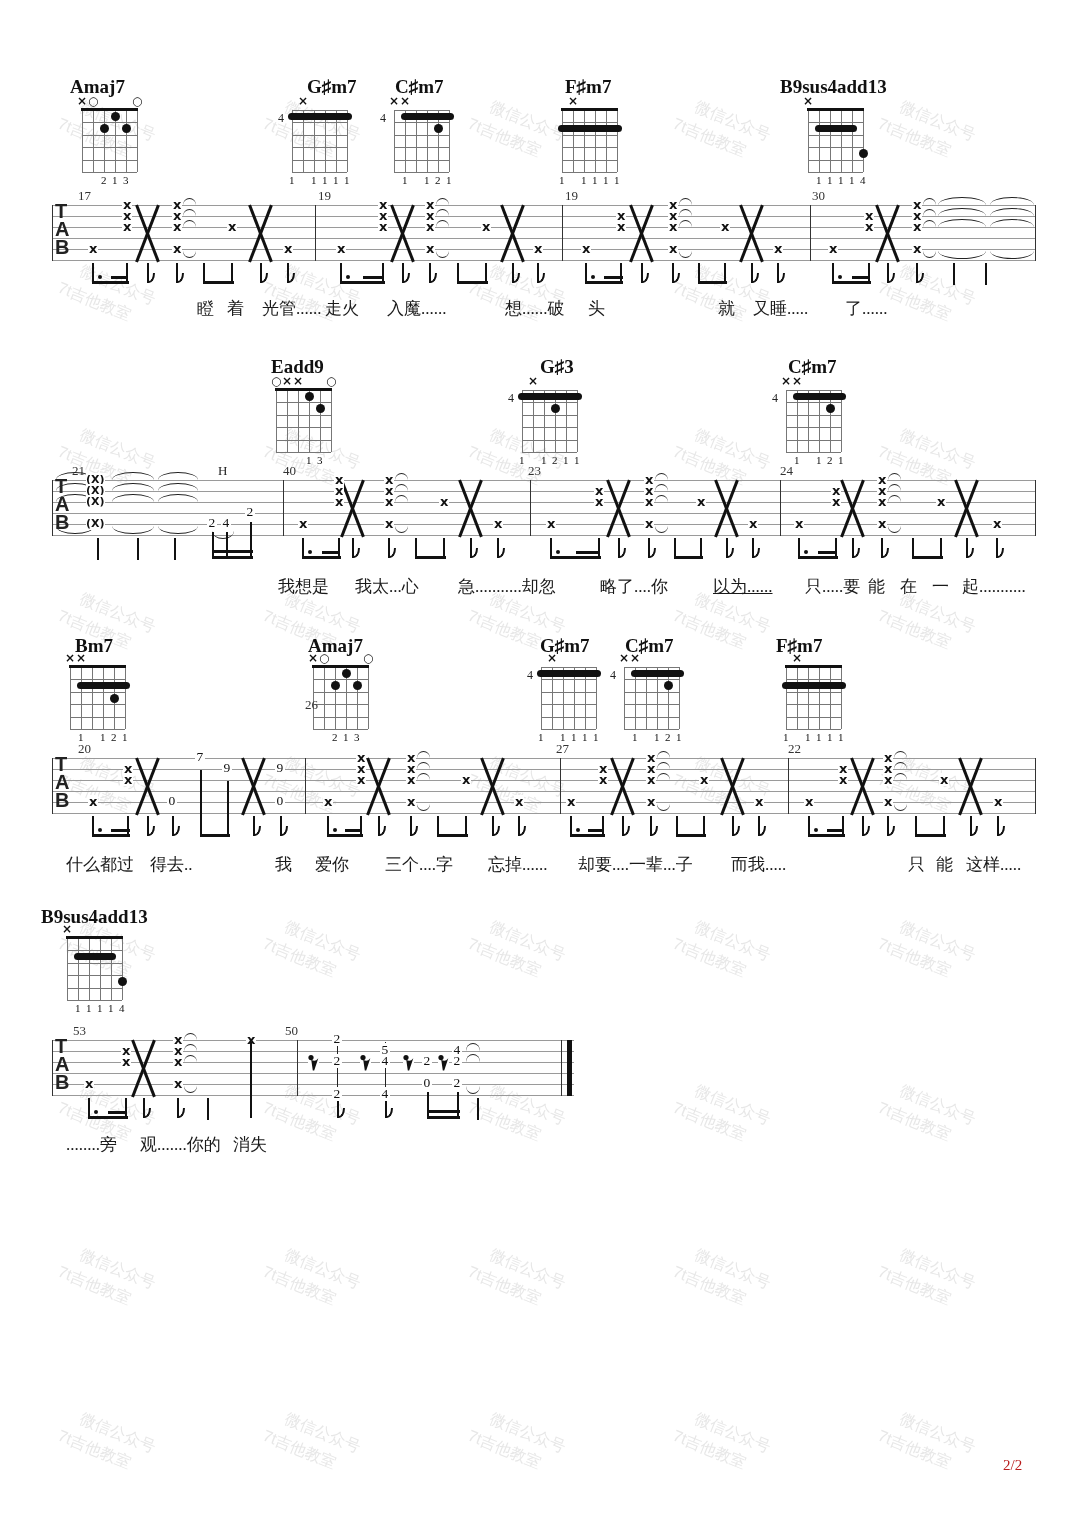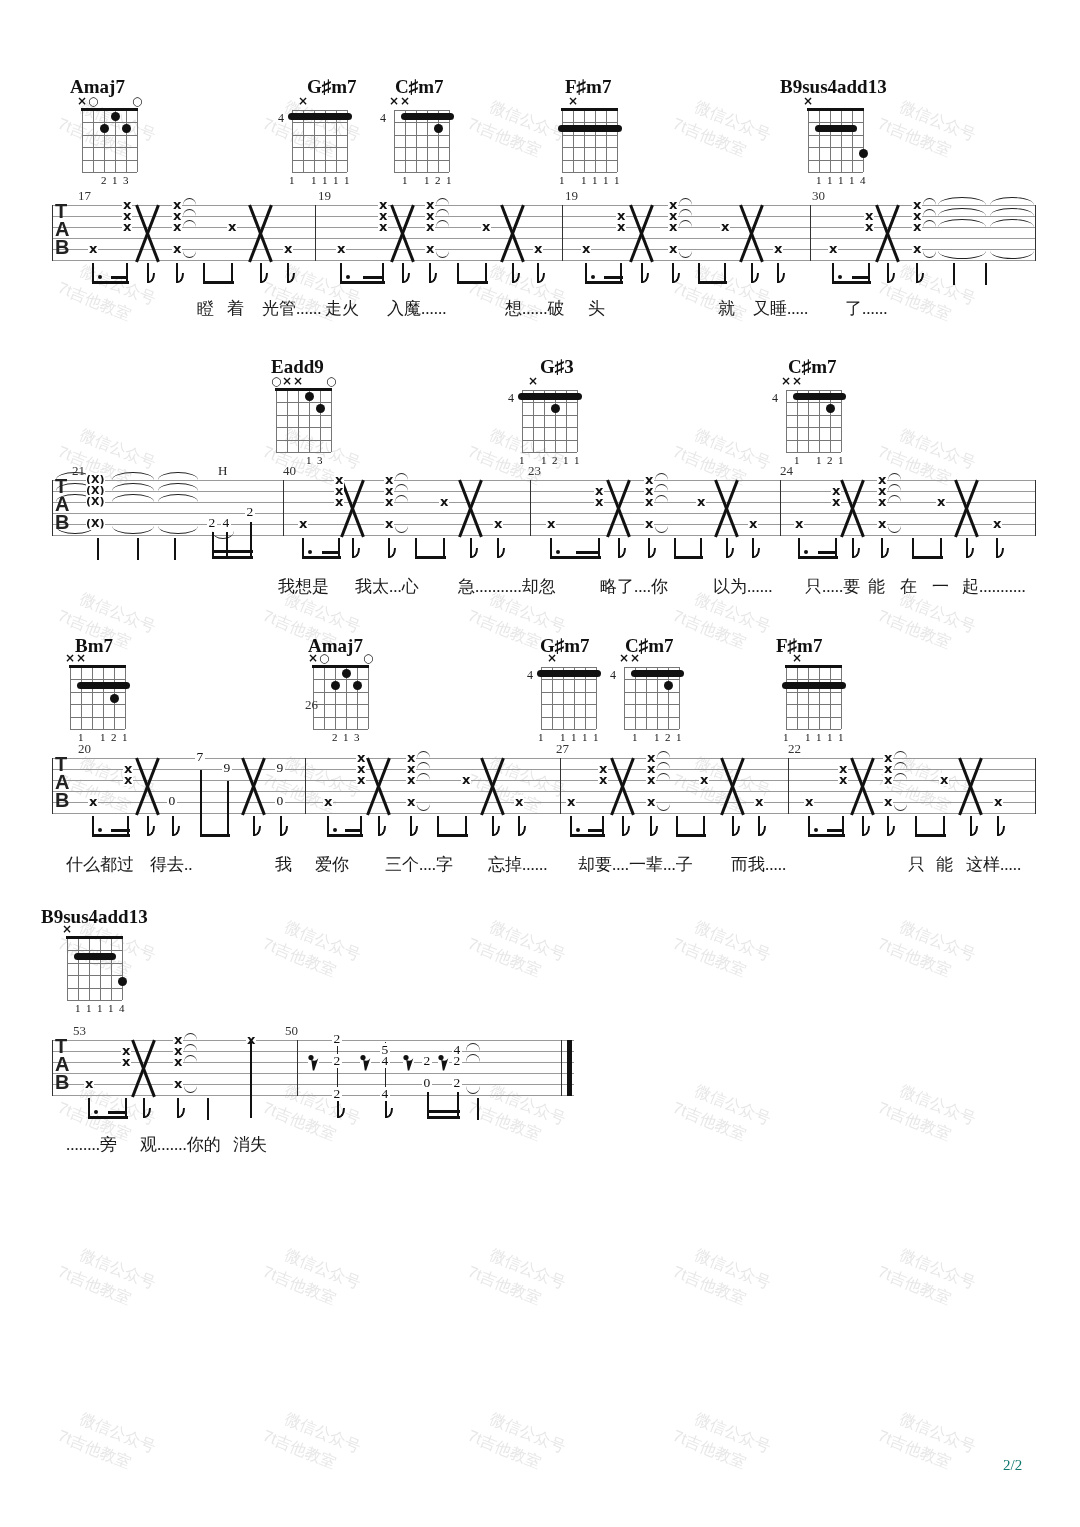--- a/index.html
+++ b/index.html
@@ -36,21 +36,21 @@
   .arcd{position:absolute;border-bottom:1.6px solid #222;
         border-radius:0 0 50% 50% / 0 0 100% 100%;z-index:5;}
   .stem{position:absolute;width:2.3px;background:#111;z-index:5;}
   .beam{position:absolute;background:#111;z-index:5;}
   .hook{position:absolute;width:6px;height:10px;border-right:2.3px solid #111;
         border-bottom:2.3px solid #111;border-radius:0 0 100% 0;z-index:5;}
   .rdot{position:absolute;width:4px;height:4px;border-radius:50%;background:#111;z-index:5;}
   .hlab{position:absolute;font:13px "Liberation Serif",serif;color:#222;z-index:5;}
   .lyr{position:absolute;font:17px "Liberation Serif",serif;color:#1a1a1a;white-space:nowrap;z-index:6;}
   .restg{position:absolute;z-index:6;background:#fff;}
-  .pagenum{position:absolute;left:1003px;top:1457px;font:15px "Liberation Serif",serif;color:#0f766e;z-index:6;}
+  .pagenum{position:absolute;left:1003px;top:1457px;font:15px "Liberation Serif",serif;color:#b91c1c;z-index:6;}
 </style>
 </head>
 <body>
 
 <div id="sheet">
   <span class="pagenum">2/2</span>
 <div class="wm" style="left: 85px; top: 95px; color: rgb(231, 231, 231);"><span>微信公众号</span><span class="l2">7t吉他教室</span></div>
     <div class="wm" style="left: 85px; top: 259px; color: rgb(231, 231, 231);"><span>微信公众号</span><span class="l2">7t吉他教室</span></div>
     <div class="wm" style="left: 85px; top: 423px; color: rgb(231, 231, 231);"><span>微信公众号</span><span class="l2">7t吉他教室</span></div>
     <div class="wm" style="left: 85px; top: 587px; color: rgb(231, 231, 231);"><span>微信公众号</span><span class="l2">7t吉他教室</span></div>
@@ -601,21 +601,21 @@
     <div class="stem" style="left: 940px; top: 538px; height: 21px;"></div>
     <div class="beam" style="left: 912px; top: 555.5px; width: 30.5px; height: 3.5px;"></div>
     <div class="stem" style="left: 966px; top: 538px; height: 20px;"></div>
     <div class="hook" style="left: 968.3px; top: 548px;"></div>
     <div class="stem" style="left: 996px; top: 538px; height: 20px;"></div>
     <div class="hook" style="left: 998.3px; top: 548px;"></div>
     <div class="lyr" style="left: 278px; top: 575px;">我想是</div>
     <div class="lyr" style="left: 355px; top: 575px;">我太...心</div>
     <div class="lyr" style="left: 458px; top: 575px;">急...........却忽</div>
     <div class="lyr" style="left: 600px; top: 575px;">略了....你</div>
-    <div class="lyr" style="left: 713px; top: 575px;">以为......</div>
+    <div class="lyr" style="left: 713px; top: 575px; text-decoration: underline;">以为......</div>
     <div class="lyr" style="left: 805px; top: 575px;">只.....要</div>
     <div class="lyr" style="left: 868px; top: 575px;">能</div>
     <div class="lyr" style="left: 900px; top: 575px;">在</div>
     <div class="lyr" style="left: 932px; top: 575px;">一</div>
     <div class="lyr" style="left: 962px; top: 575px;">起...........</div>
     <div class="cname" style="left: 75px; top: 635px;">Bm7</div>
     <div class="cline" style="left: 70px; top: 667px; width: 1px; height: 62px;"></div>
     <div class="cline" style="left: 81px; top: 667px; width: 1px; height: 62px;"></div>
     <div class="cline" style="left: 92px; top: 667px; width: 1px; height: 62px;"></div>
     <div class="cline" style="left: 103px; top: 667px; width: 1px; height: 62px;"></div>

